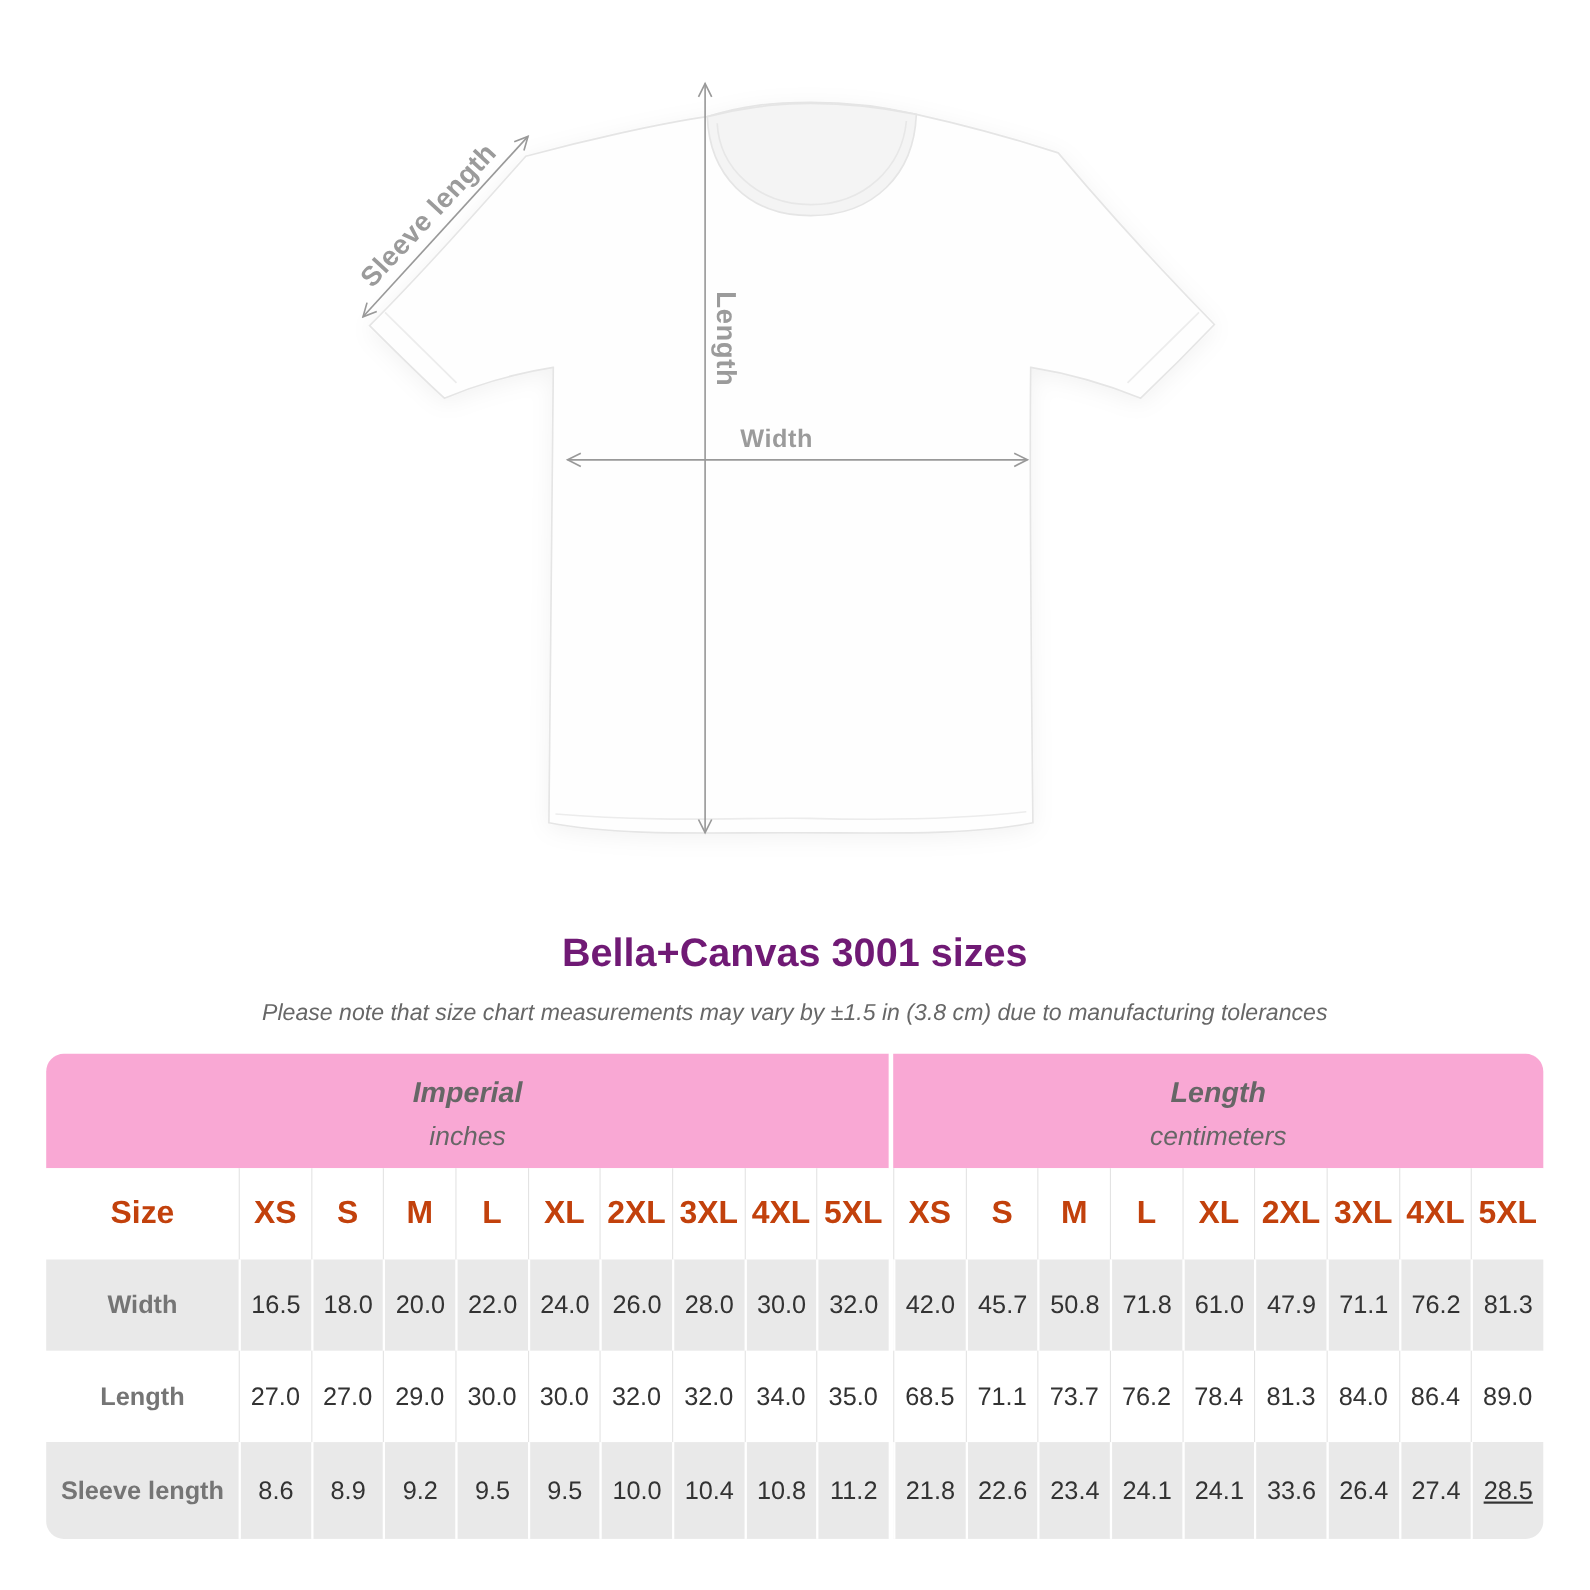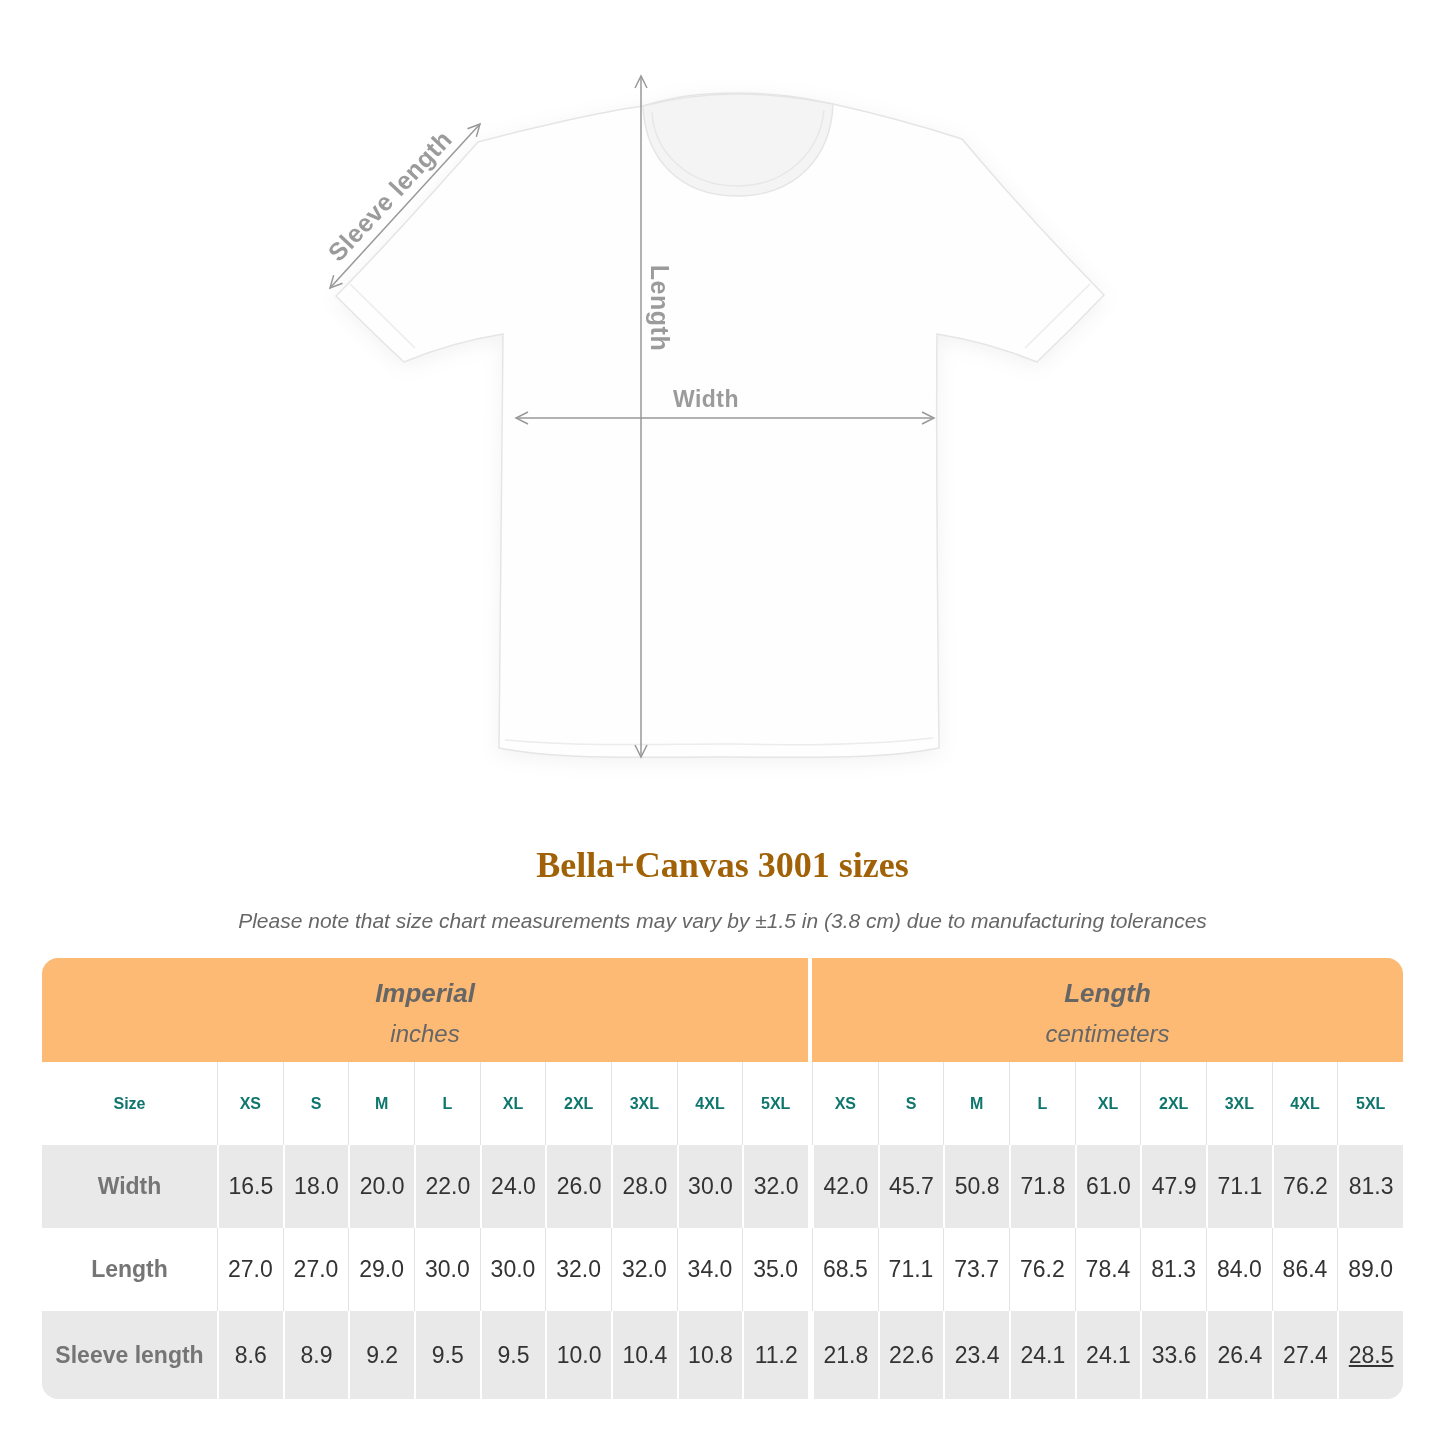--- a/index.html
+++ b/index.html
@@ -10,43 +10,43 @@
   .diagram{position:absolute;left:0;top:0;width:1445px;height:810px;}
   .diagram svg{position:absolute;left:0;top:0;}
   .shirt-group{filter:drop-shadow(0 4px 10px rgba(0,0,0,0.05));}
   .mlabel{position:absolute;font-weight:bold;color:#9b9b9b;white-space:nowrap;letter-spacing:.5px;}
   .mlabel.sleeve{left:390px;top:196px;font-size:25px;transform:translate(-50%,-50%) rotate(-47deg);}
   .mlabel.length{left:659px;top:308px;font-size:25px;transform:translate(-50%,-50%) rotate(90deg);}
   .mlabel.width{left:706px;top:399px;font-size:23px;transform:translate(-50%,-50%);}
 
   
   .heading{position:absolute;left:0;top:846px;width:1445px;text-align:center;}
-  .heading h1{margin:0;font-size:36px;line-height:1.1;color:#a16207;font-weight:bold;font-family:Liberation Serif, serif;}
+  .heading h1{margin:0;font-size:36px;line-height:1.1;color:#701a75;font-weight:bold;}
   .heading p{margin:23px 0 0 0;font-size:21px;color:#676767;font-style:italic;}
 
   
   .size-table{position:absolute;left:42px;top:958px;width:1361px;}
   .trow{display:grid;grid-template-columns:175px repeat(9,1fr) 4px repeat(9,1fr);}
   .trow.band{height:104px;}
   .trow.sizes{height:83px;}
   .trow.meas{height:83px;}
   .trow.meas.last{height:88px;}
 
-  .gcell{background:#fdba74;display:flex;flex-direction:column;align-items:center;justify-content:center;
+  .gcell{background:#f9a8d4;display:flex;flex-direction:column;align-items:center;justify-content:center;
          gap:11px;padding-top:6px;box-sizing:border-box;}
   .gcell.imperial{grid-column:1/11;border-top-left-radius:16px;}
   .gcell.metric{grid-column:12/21;border-top-right-radius:16px;}
   .gtitle{font-size:26px;font-weight:bold;font-style:italic;color:#666;}
   .gunit{font-size:24px;font-style:italic;color:#666;}
 
   .cell{display:flex;align-items:center;justify-content:center;box-sizing:border-box;
         font-size:23px;color:#333;background:#fff;}
   .gapcell{background:#fff;border:none;}
 
-  .trow.sizes .cell{font-weight:bold;color:#0f766e;font-size:16px;border-left:1px solid #e3e3e3;}
+  .trow.sizes .cell{font-weight:bold;color:#c2410c;font-size:29px;border-left:1px solid #e3e3e3;}
   .trow.sizes .cell:first-child{border-left:none;}
   .trow.white .cell{background:#fff;border-left:1px solid #e3e3e3;}
   .trow.white .cell:first-child{border-left:none;}
   .trow.gray .cell{background:#e9e9e9;border-left:2px solid #fff;}
   .trow.gray .cell:first-child{border-left:none;}
   .trow .gapcell{background:#fff !important;border:none !important;}
 
   .cell.rowlabel{font-weight:bold;color:#757575;}
   .trow.meas.last .cell:first-child{border-bottom-left-radius:16px;}
   .trow.meas.last .cell:last-child{border-bottom-right-radius:16px;text-decoration:underline;}

